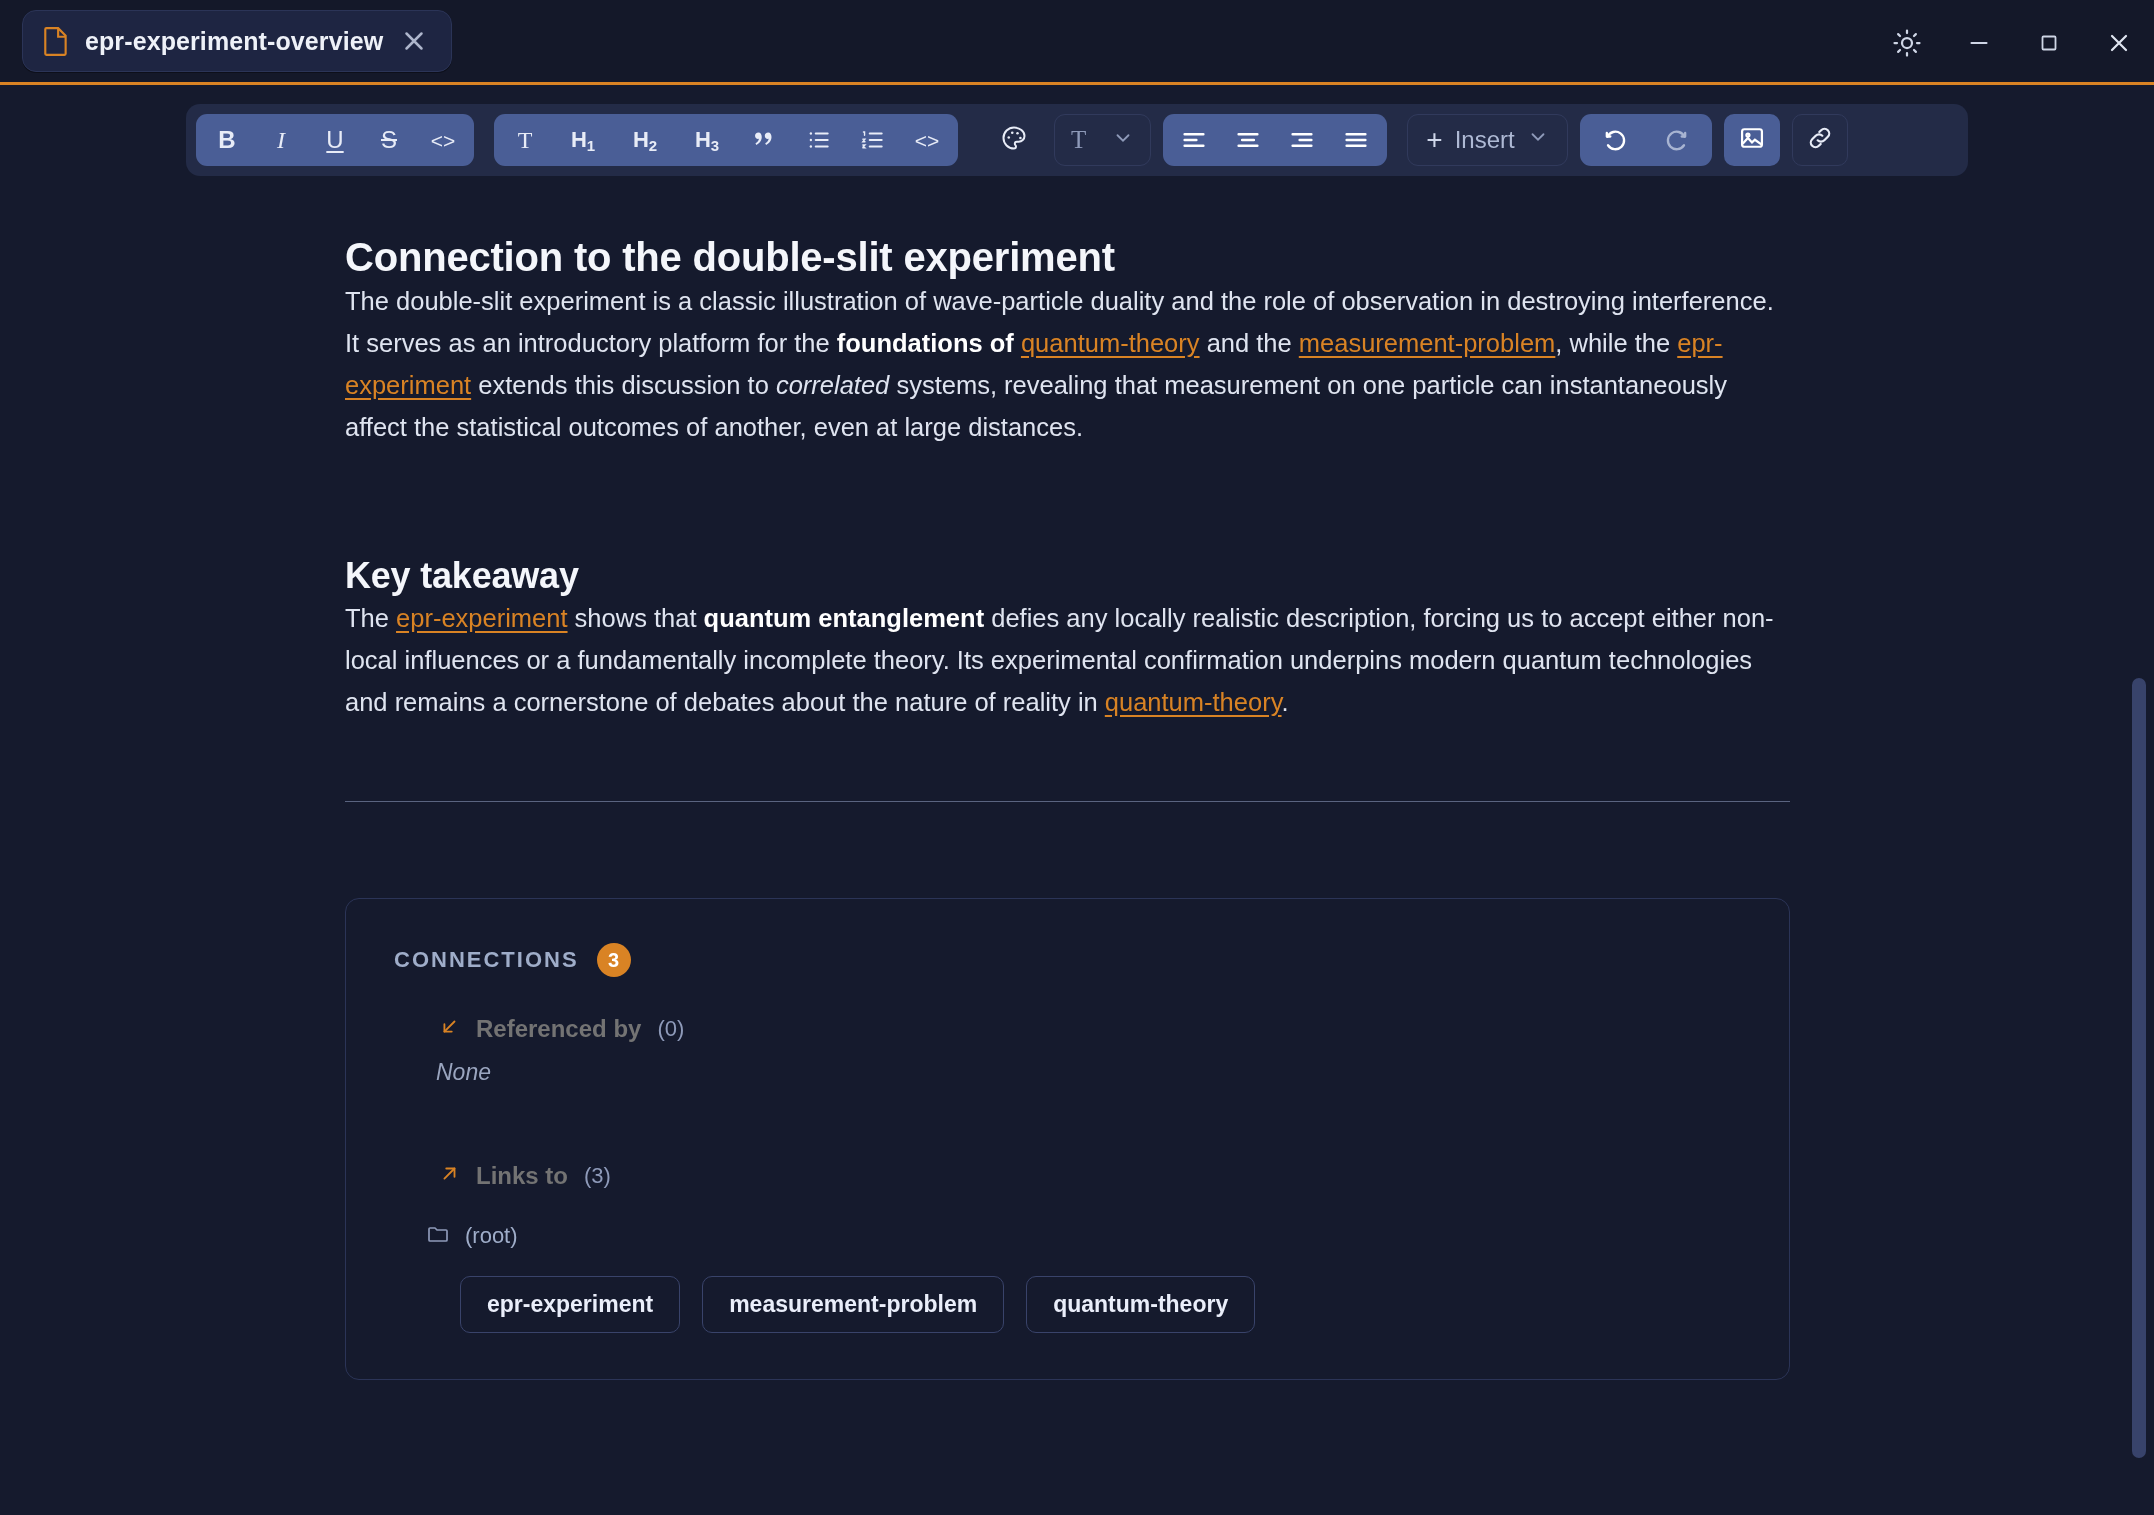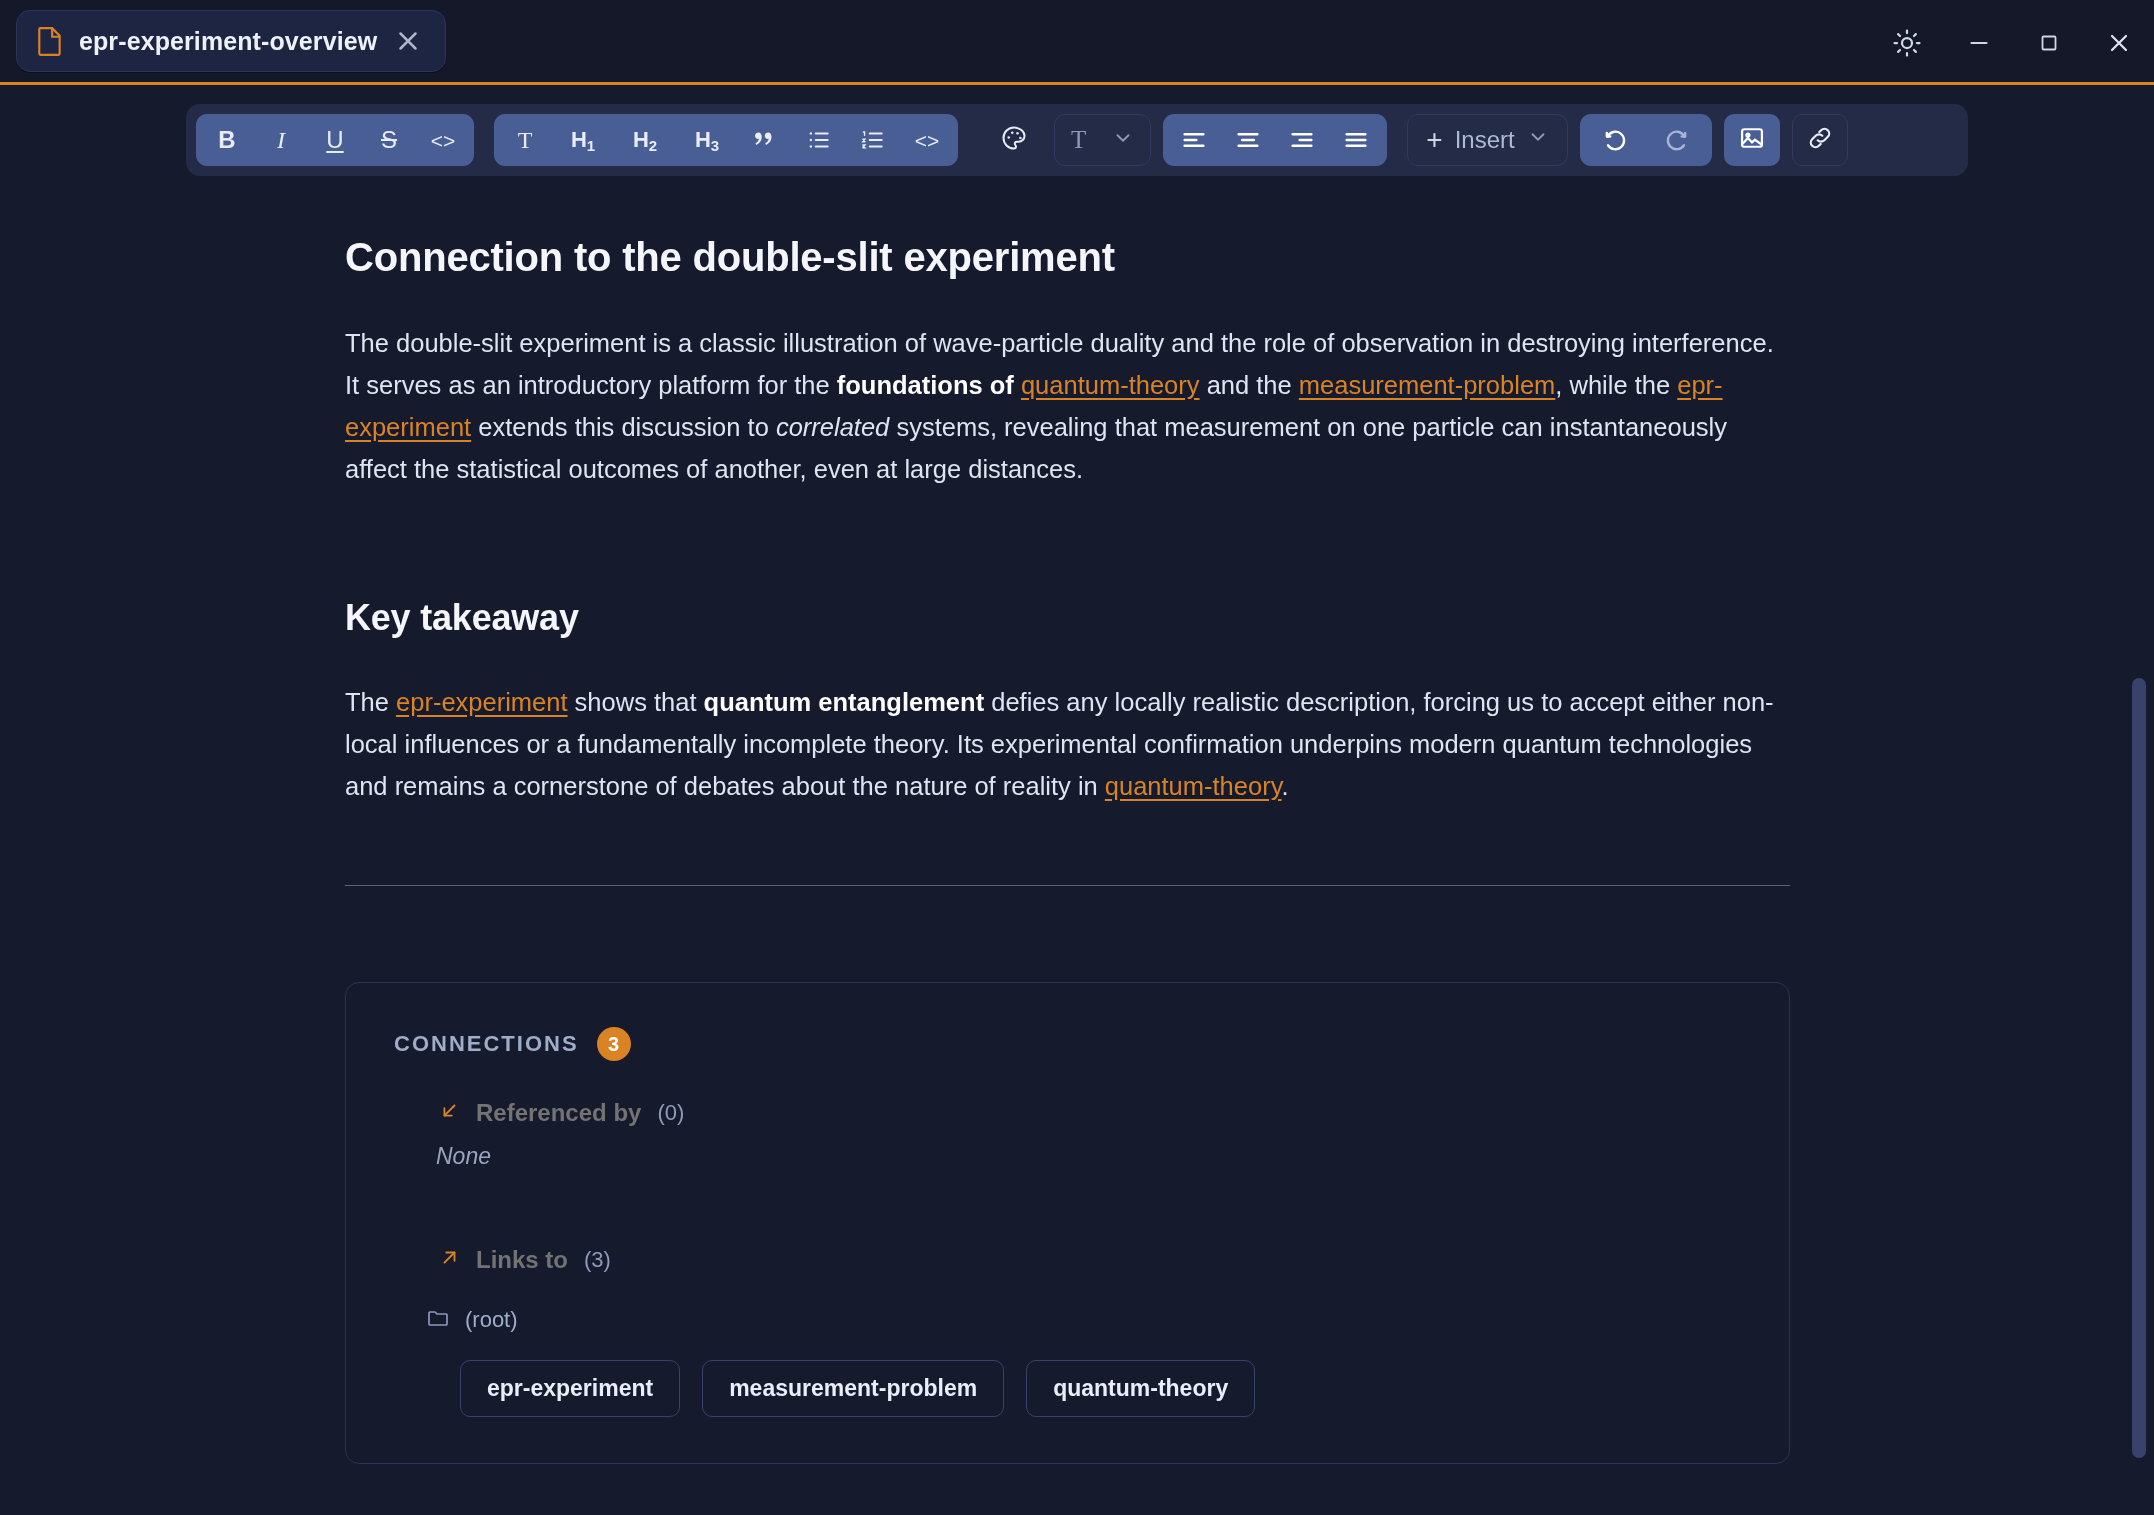--- a/index.html
+++ b/index.html
@@ -20,21 +20,21 @@
   }
 
   
   #titlebar {
     position: absolute; left: 0; top: 0;
     width: 2154px; height: 85px;
     background: #141829;
     display: flex; align-items: center;
     border-bottom: 3px solid #d98324;
   }
-  .tab-strip { display: flex; align-items: center; padding-left: 16px; height: 85px; }
+  .tab-strip { display: flex; align-items: center; padding-left: 22px; height: 85px; }
   .doc-tab {
     display: flex; align-items: center; gap: 16px;
     height: 62px;
     padding: 0 22px 0 20px;
     background: #1e2542;
     border: 1px solid #2b3457;
     border-radius: 14px;
     box-shadow: 0 1px 0 rgba(0,0,0,.35);
   }
   .doc-tab .tab-title {
@@ -128,21 +128,20 @@
     letter-spacing: -.2px;
     margin-top: 55px;
   }
   h2.doc-h2 {
     color: #f4f6fb; font-size: 36px; font-weight: 700;
     letter-spacing: -.2px;
     margin-top: 107px;
   }
   p.doc-p {
     color: #dfe4f0; font-size: 25.5px; line-height: 42px;
-    margin-top: 42px;
     text-align: left;
   }
   p.doc-p b { font-weight: 700; color: #ffffff; }
   p.doc-p i { font-style: italic; }
   a.wikilink {
     color: #d98324; text-decoration: underline;
     text-underline-offset: 4px; cursor: pointer;
   }
   .doc-divider {
     margin-top: 78px;

